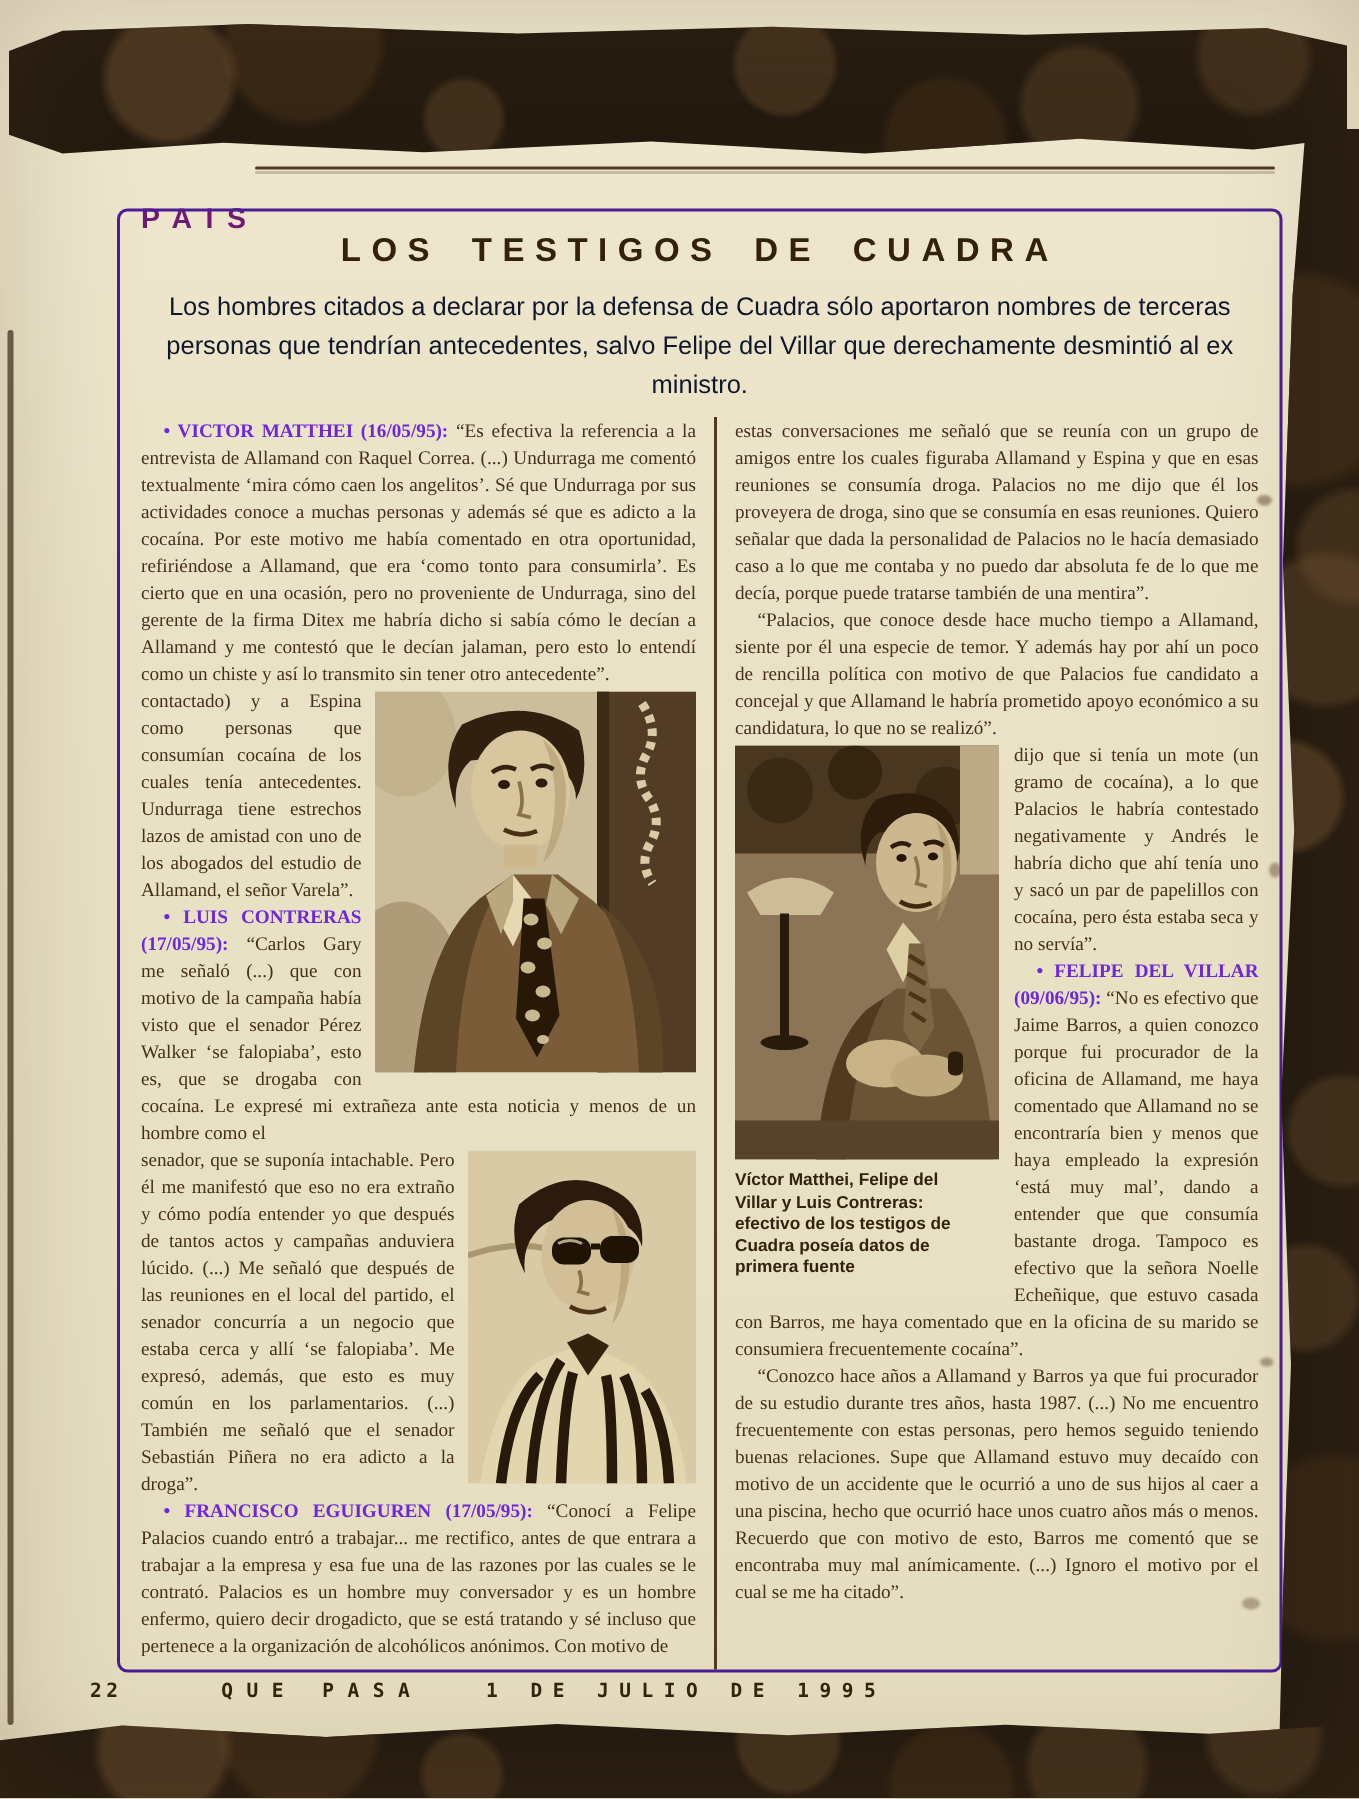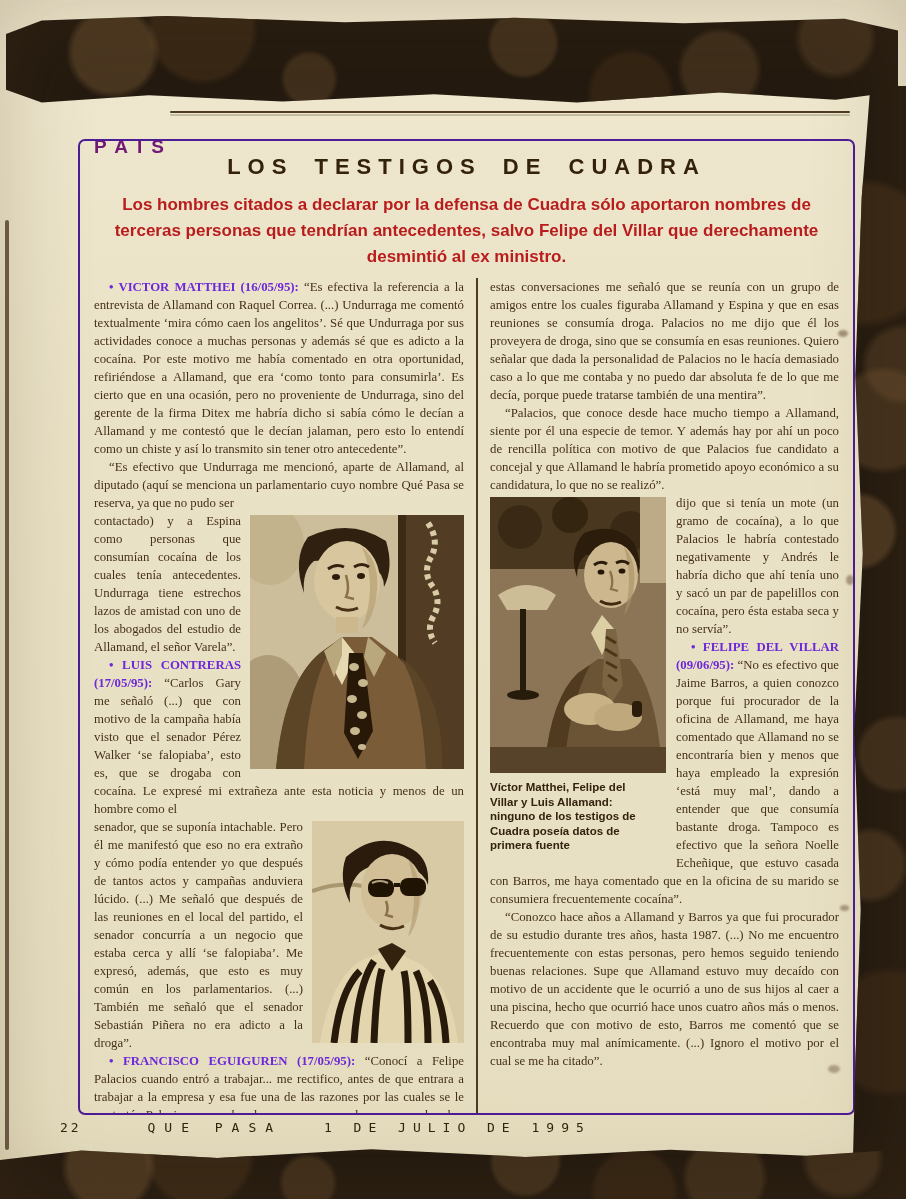--- a/index.html
+++ b/index.html
@@ -44,40 +44,40 @@
   .hand-right{left:598px;top:44px;font-size:29px;transform:rotate(-7deg) skewX(-6deg);}
 
   
   .article{
     position:absolute;left:78px;top:139px;width:777px;height:976px;box-sizing:border-box;
     border:2px solid #4c1d95;border-radius:7px;padding:1px 14px;overflow:hidden;
   }
   .title{margin-top:12px;text-align:center;font-family:"Liberation Sans",sans-serif;
     font-weight:700;font-size:22px;letter-spacing:7px;word-spacing:8px;color:#33210e;}
   .deck{margin:12px 4px 8px;text-align:center;font-family:"Liberation Sans",sans-serif;
-    font-weight:700;font-size:17px;line-height:26px;color:#b91c1c;}
+    font-weight:400;font-size:17px;line-height:26px;color:#0f172a;}
 
   .cols{display:flex;margin-top:6px;height:838px;overflow:hidden;}
   .col-left{width:382px;padding-right:12px;box-sizing:border-box;}
   .col-right{flex:1;border-left:2px solid #4f3a23;padding-left:12px;}
   .col p{margin:0;text-align:justify;font-size:12.8px;line-height:18px;color:#46301b;}
   .col p.ind{text-indent:15px;}
   b.lead{font-weight:700;color:#6d28d9;}
 
   .ph1{float:right;width:214px;height:254px;margin:3px 0 5px 9px;}
   .ph3{float:right;width:152px;height:222px;margin:3px 0 5px 9px;}
   .ph2wrap{float:left;width:176px;margin:3px 10px 4px 0;}
   .ph2{width:176px;height:276px;}
   .ph1 svg,.ph2 svg,.ph3 svg{display:block;width:100%;height:100%;}
   .caption{font-family:"Liberation Sans",sans-serif;font-weight:700;font-size:11.5px;
     line-height:14.5px;color:#33220e;margin-top:7px;width:162px;text-align:left;}
 
   
   .footer{position:absolute;left:60px;top:1120px;width:800px;
-    font-family:"DejaVu Sans Mono",monospace;font-weight:normal;font-size:13px;color:#33240f;}
+    font-family:"DejaVu Sans Mono",monospace;font-weight:bold;font-size:13px;color:#33240f;}
   .footer .pg{letter-spacing:3px;}
   .footer .mag{margin-left:58px;letter-spacing:9px;}
   .footer .date{margin-left:34px;letter-spacing:7px;}
 </style>
 </head>
 <body>
 
 <div class="page"></div>
 
 <div class="kicker">PAIS</div>
@@ -86,21 +86,20 @@
 <div class="hand hand-right">caja 13 (8)</div>
 
 <div class="article">
   <div class="title">LOS TESTIGOS DE CUADRA</div>
   <div class="deck">Los hombres citados a declarar por la defensa de Cuadra sólo aportaron nombres de terceras personas que tendrían antecedentes, salvo Felipe del Villar que derechamente desmintió al ex ministro.</div>
 
   <div class="cols">
 
     <div class="col col-left">
       <p class="ind"><b class="lead">• VICTOR MATTHEI (16/05/95):</b> <span>“Es efectiva la referencia a la entrevista de Allamand con Raquel Correa. (...) Undurraga me comentó textualmente ‘mira cómo caen los angelitos’. Sé que Undurraga por sus actividades conoce a muchas personas y además sé que es adicto a la cocaína. Por este motivo me había comentado en otra oportunidad, refiriéndose a Allamand, que era ‘como tonto para consumirla’. Es cierto que en una ocasión, pero no proveniente de Undurraga, sino del gerente de la firma Ditex me habría dicho si sabía cómo le decían a Allamand y me contestó que le decían jalaman, pero esto lo entendí como un chiste y así lo transmito sin tener otro antecedente”.</span></p>
-      <p class="ind">“Es efectivo que Undurraga me mencionó, aparte de Allamand, al diputado (aquí se menciona un parlamentario cuyo nombre Qué Pasa se reserva, ya que no pudo ser</p>
 
       <div class="ph1">
         <svg viewBox="0 0 214 254" xmlns="http://www.w3.org/2000/svg">
           <rect width="214" height="254" fill="#cdbe9b"></rect>
           <rect x="148" width="66" height="254" fill="#523c24"></rect>
           <rect x="148" width="8" height="254" fill="#3a2a16"></rect>
           <path d="M178 8 q12 18 3 34 q-9 16 2 30 q9 15 0 30 q-7 13 2 26" stroke="#d9cba6" stroke-width="6" fill="none" stroke-dasharray="5 4"></path>
           <ellipse cx="20" cy="30" rx="34" ry="40" fill="#b8a780" opacity=".5"></ellipse>
           <ellipse cx="18" cy="200" rx="40" ry="60" fill="#8a7450" opacity=".45"></ellipse>
           <path d="M58 22 q42 -20 78 4 q8 26 -2 46 q0 -34 -70 -26 q-12 10 -10 32 q-12 -34 4 -56z" fill="#30200f"></path>
@@ -200,21 +199,21 @@
                 <path d="M115 152 l12 7"></path>
                 <path d="M116 165 l11 6"></path>
                 <path d="M118 178 l9 6"></path>
             </g>
             <ellipse cx="100" cy="212" rx="26" ry="16" fill="#c8b286"></ellipse>
             <ellipse cx="128" cy="220" rx="24" ry="14" fill="#bfa87c"></ellipse>
             <rect x="142" y="204" width="10" height="16" rx="4" fill="#2b1c0c"></rect>
             <rect y="250" width="176" height="26" fill="#57422a"></rect>
           </svg>
         </div>
-        <div class="caption">Víctor Matthei, Felipe del Villar y Luis Allamand: ninguno de los testigos de Cuadra poseía datos de primera fuente</div>
+        <div class="caption">Víctor Matthei, Felipe del Villar y Luis Contreras: efectivo de los testigos de Cuadra poseía datos de primera fuente</div>
       </div>
 
       <p>dijo que si tenía un mote (un gramo de cocaína), a lo que Palacios le habría contestado negativamente y Andrés le habría dicho que ahí tenía uno y sacó un par de papelillos con cocaína, pero ésta estaba seca y no servía”.</p>
       <p class="ind"><b class="lead">• FELIPE DEL VILLAR (09/06/95):</b> <span>“No es efectivo que Jaime Barros, a quien conozco porque fui procurador de la oficina de Allamand, me haya comentado que Allamand no se encontraría bien y menos que haya empleado la expresión ‘está muy mal’, dando a entender que que consumía bastante droga. Tampoco es efectivo que la señora Noelle Echeñique, que estuvo casada con Barros, me haya comentado que en la oficina de su marido se consumiera frecuentemente cocaína”.</span></p>
       <p class="ind">“Conozco hace años a Allamand y Barros ya que fui procurador de su estudio durante tres años, hasta 1987. (...) No me encuentro frecuentemente con estas personas, pero hemos seguido teniendo buenas relaciones. Supe que Allamand estuvo muy decaído con motivo de un accidente que le ocurrió a uno de sus hijos al caer a una piscina, hecho que ocurrió hace unos cuatro años más o menos. Recuerdo que con motivo de esto, Barros me comentó que se encontraba muy mal anímicamente. (...) Ignoro el motivo por el cual se me ha citado”.</p>
     </div>
   </div>
 </div>
 
 <div class="footer">

